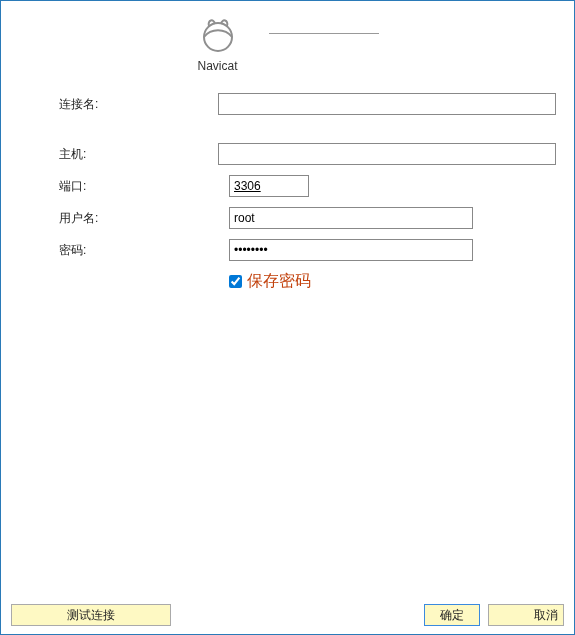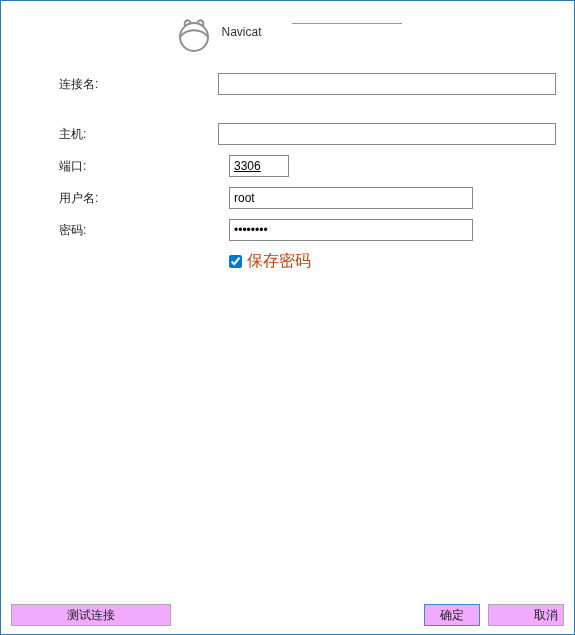--- a/index.html
+++ b/index.html
@@ -16,21 +16,21 @@
     }
     .header {
       display: flex;
       align-items: center;
       justify-content: center;
       gap: 30px;
       padding: 10px 0 8px 0;
     }
     .icon-col {
       display: flex;
-      flex-direction: row;
+      flex-direction: column;
       align-items: center;
       gap: 6px;
     }
     .icon-col svg { display: block; }
     .icon-label { font-size: 12px; color: #333; }
     .connector-line {
       width: 110px;
       height: 1px;
       background: #999;
       margin-bottom: 18px;
@@ -53,21 +53,21 @@
     input[type="text"], input[type="password"] {
       height: 22px;
       border: 1px solid #888;
       padding: 0 4px;
       font-size: 12px;
       font-family: inherit;
       outline: none;
       background: #fff;
     }
     .input-full { width: 360px; }
-    .input-port { width: 60px; text-decoration: underline; }
+    .input-port { width: 80px; text-decoration: underline; }
     .input-user, .input-pass { width: 244px; }
     .input-selected {
       background: #0078d7;
       color: #fff;
       border: 1px solid #2a7ab8;
     }
     .check-row {
       display: flex;
       align-items: center;
       margin-left: 170px;
@@ -88,21 +88,21 @@
       left: 0;
       right: 0;
       bottom: 8px;
       display: flex;
       padding: 0 10px;
       gap: 8px;
     }
     .btn {
       height: 22px;
       border: 1px solid #aaa;
-      background: #f0abfc;
+      background: #fef9c3;
       font-size: 12px;
       font-family: inherit;
       color: #222;
       cursor: pointer;
       display: flex;
       align-items: center;
       justify-content: center;
     }
     .btn-test { width: 160px; }
     .spacer { flex: 1; }

